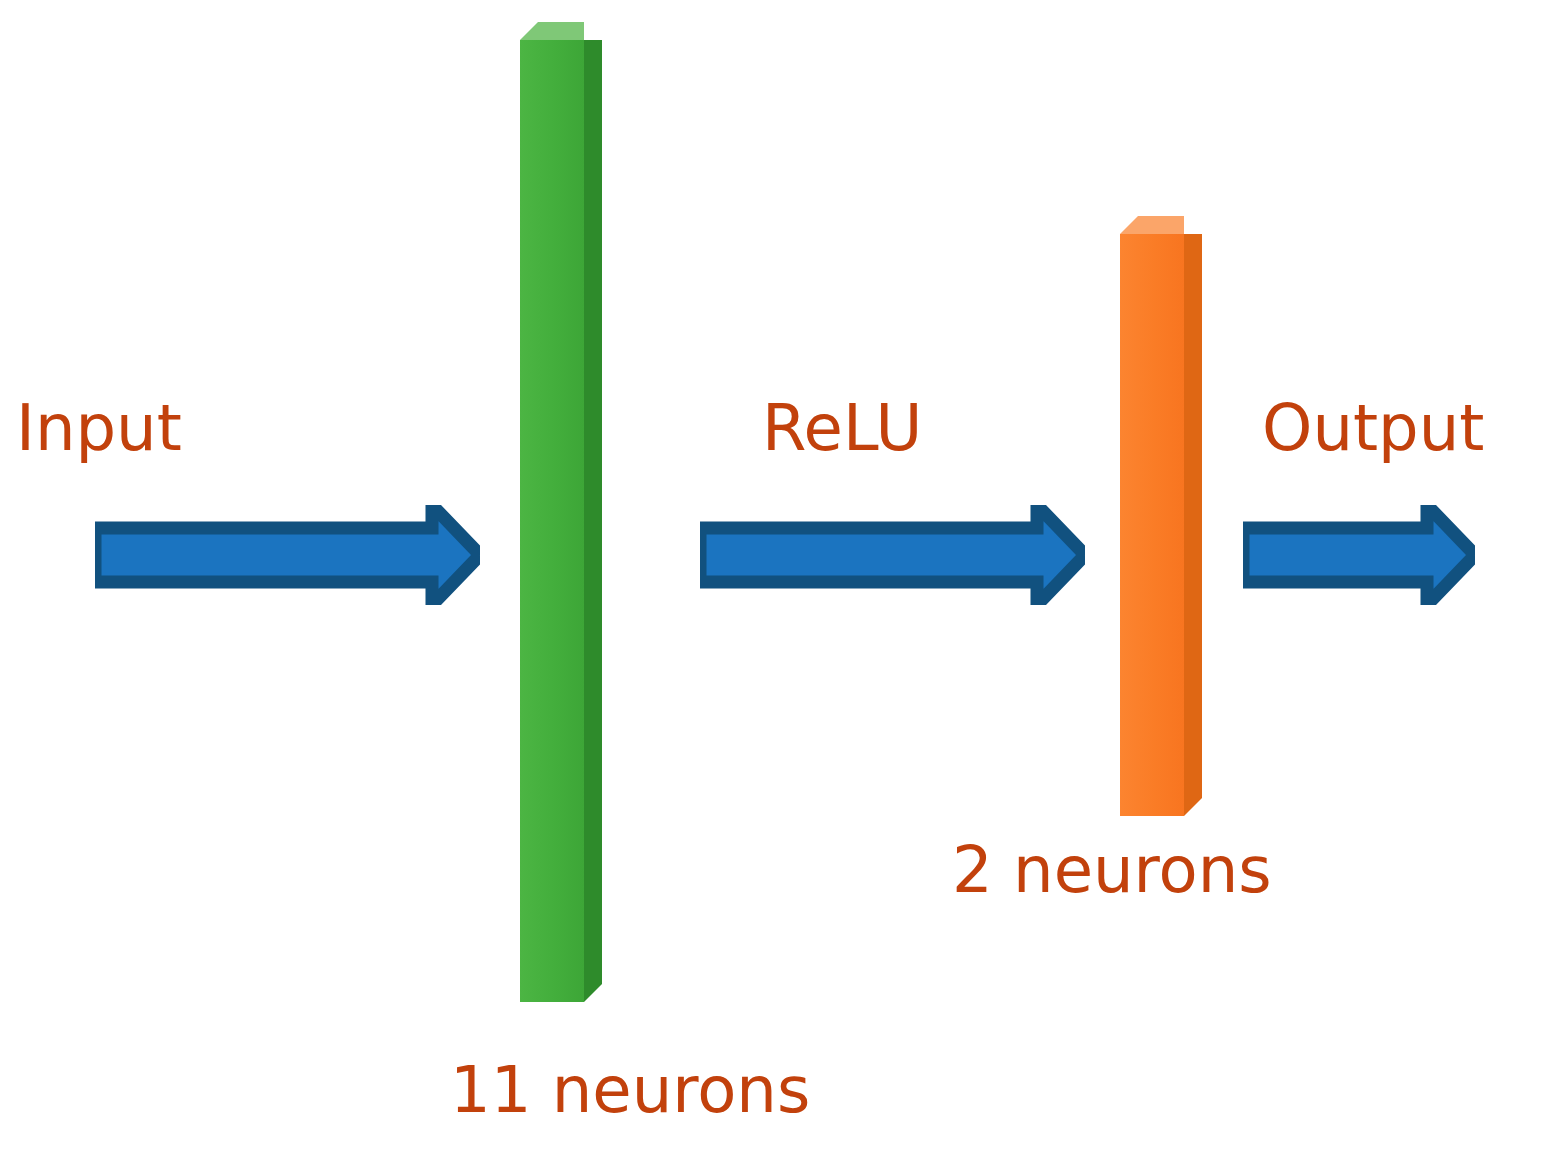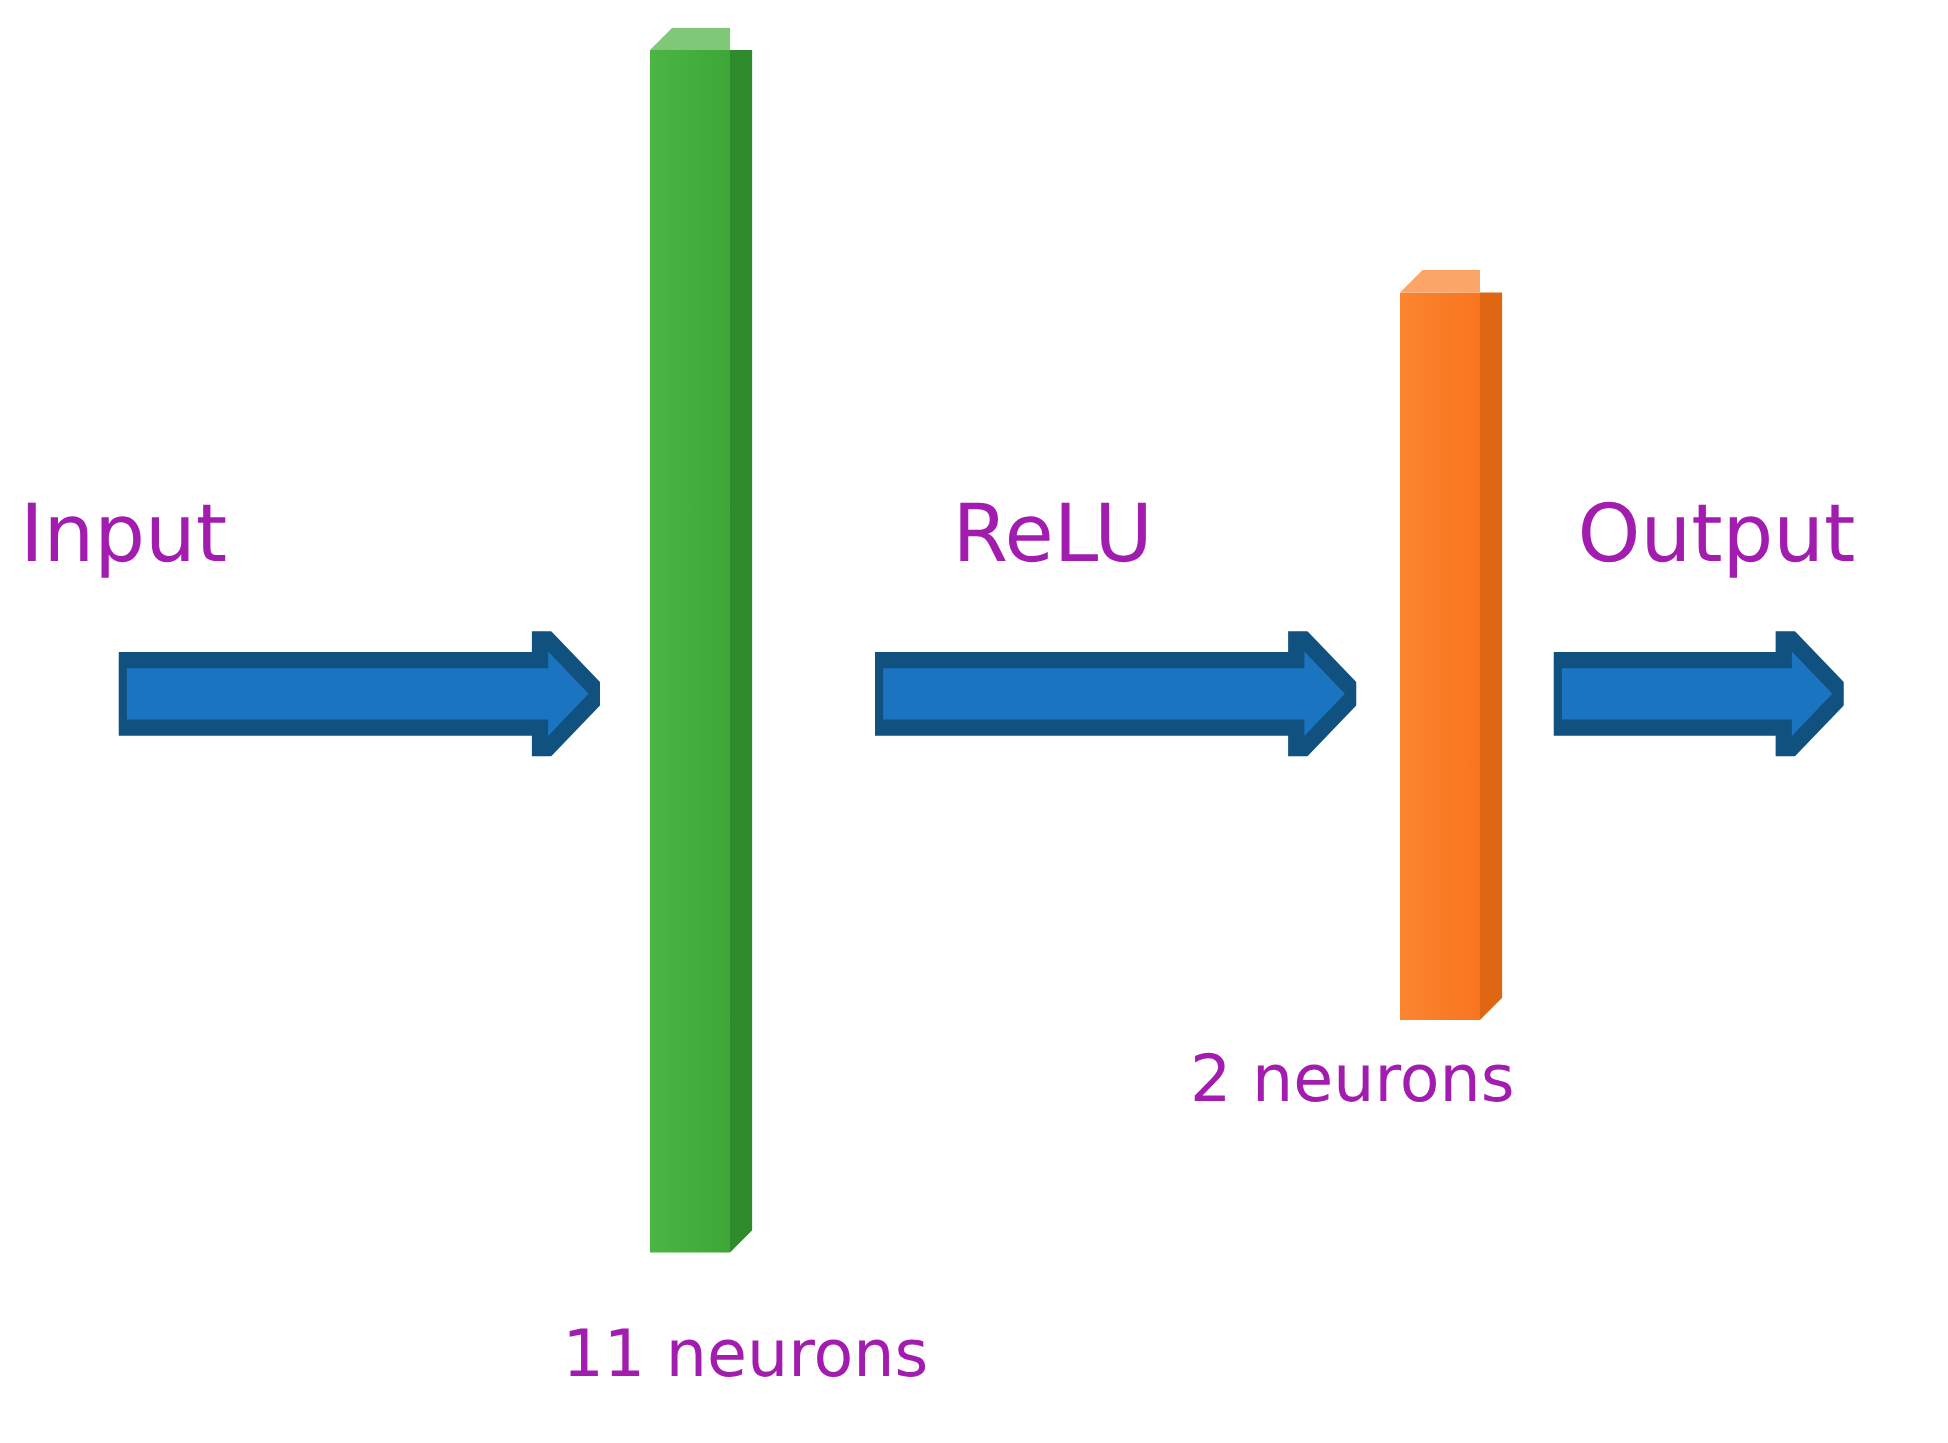--- a/index.html
+++ b/index.html
@@ -12,28 +12,28 @@
     width: 1558px;
     height: 1154px;
     background: #ffffff;
     overflow: hidden;
     font-family: "DejaVu Sans", "Liberation Sans", sans-serif;
   }
 
   
   .label {
     position: absolute;
-    color: #a21caf;
+    color: #c2410c;
     font-family: "DejaVu Sans", "Liberation Sans", sans-serif;
     font-weight: 400;
     white-space: nowrap;
     line-height: 1;
   }
   .label-top  { font-size: 64px; }
-  .caption    { font-size: 52px; }
+  .caption    { font-size: 64px; }
 
   #label-input  { left: 16px;   top: 396px; }
   #label-relu   { left: 762px;  top: 396px; }
   #label-output { left: 1262px; top: 396px; }
 
   #caption-hidden1 { left: 450px; top: 1058px; }
   #caption-hidden2 { left: 952px; top: 838px;  }
 
   
   .bar {

